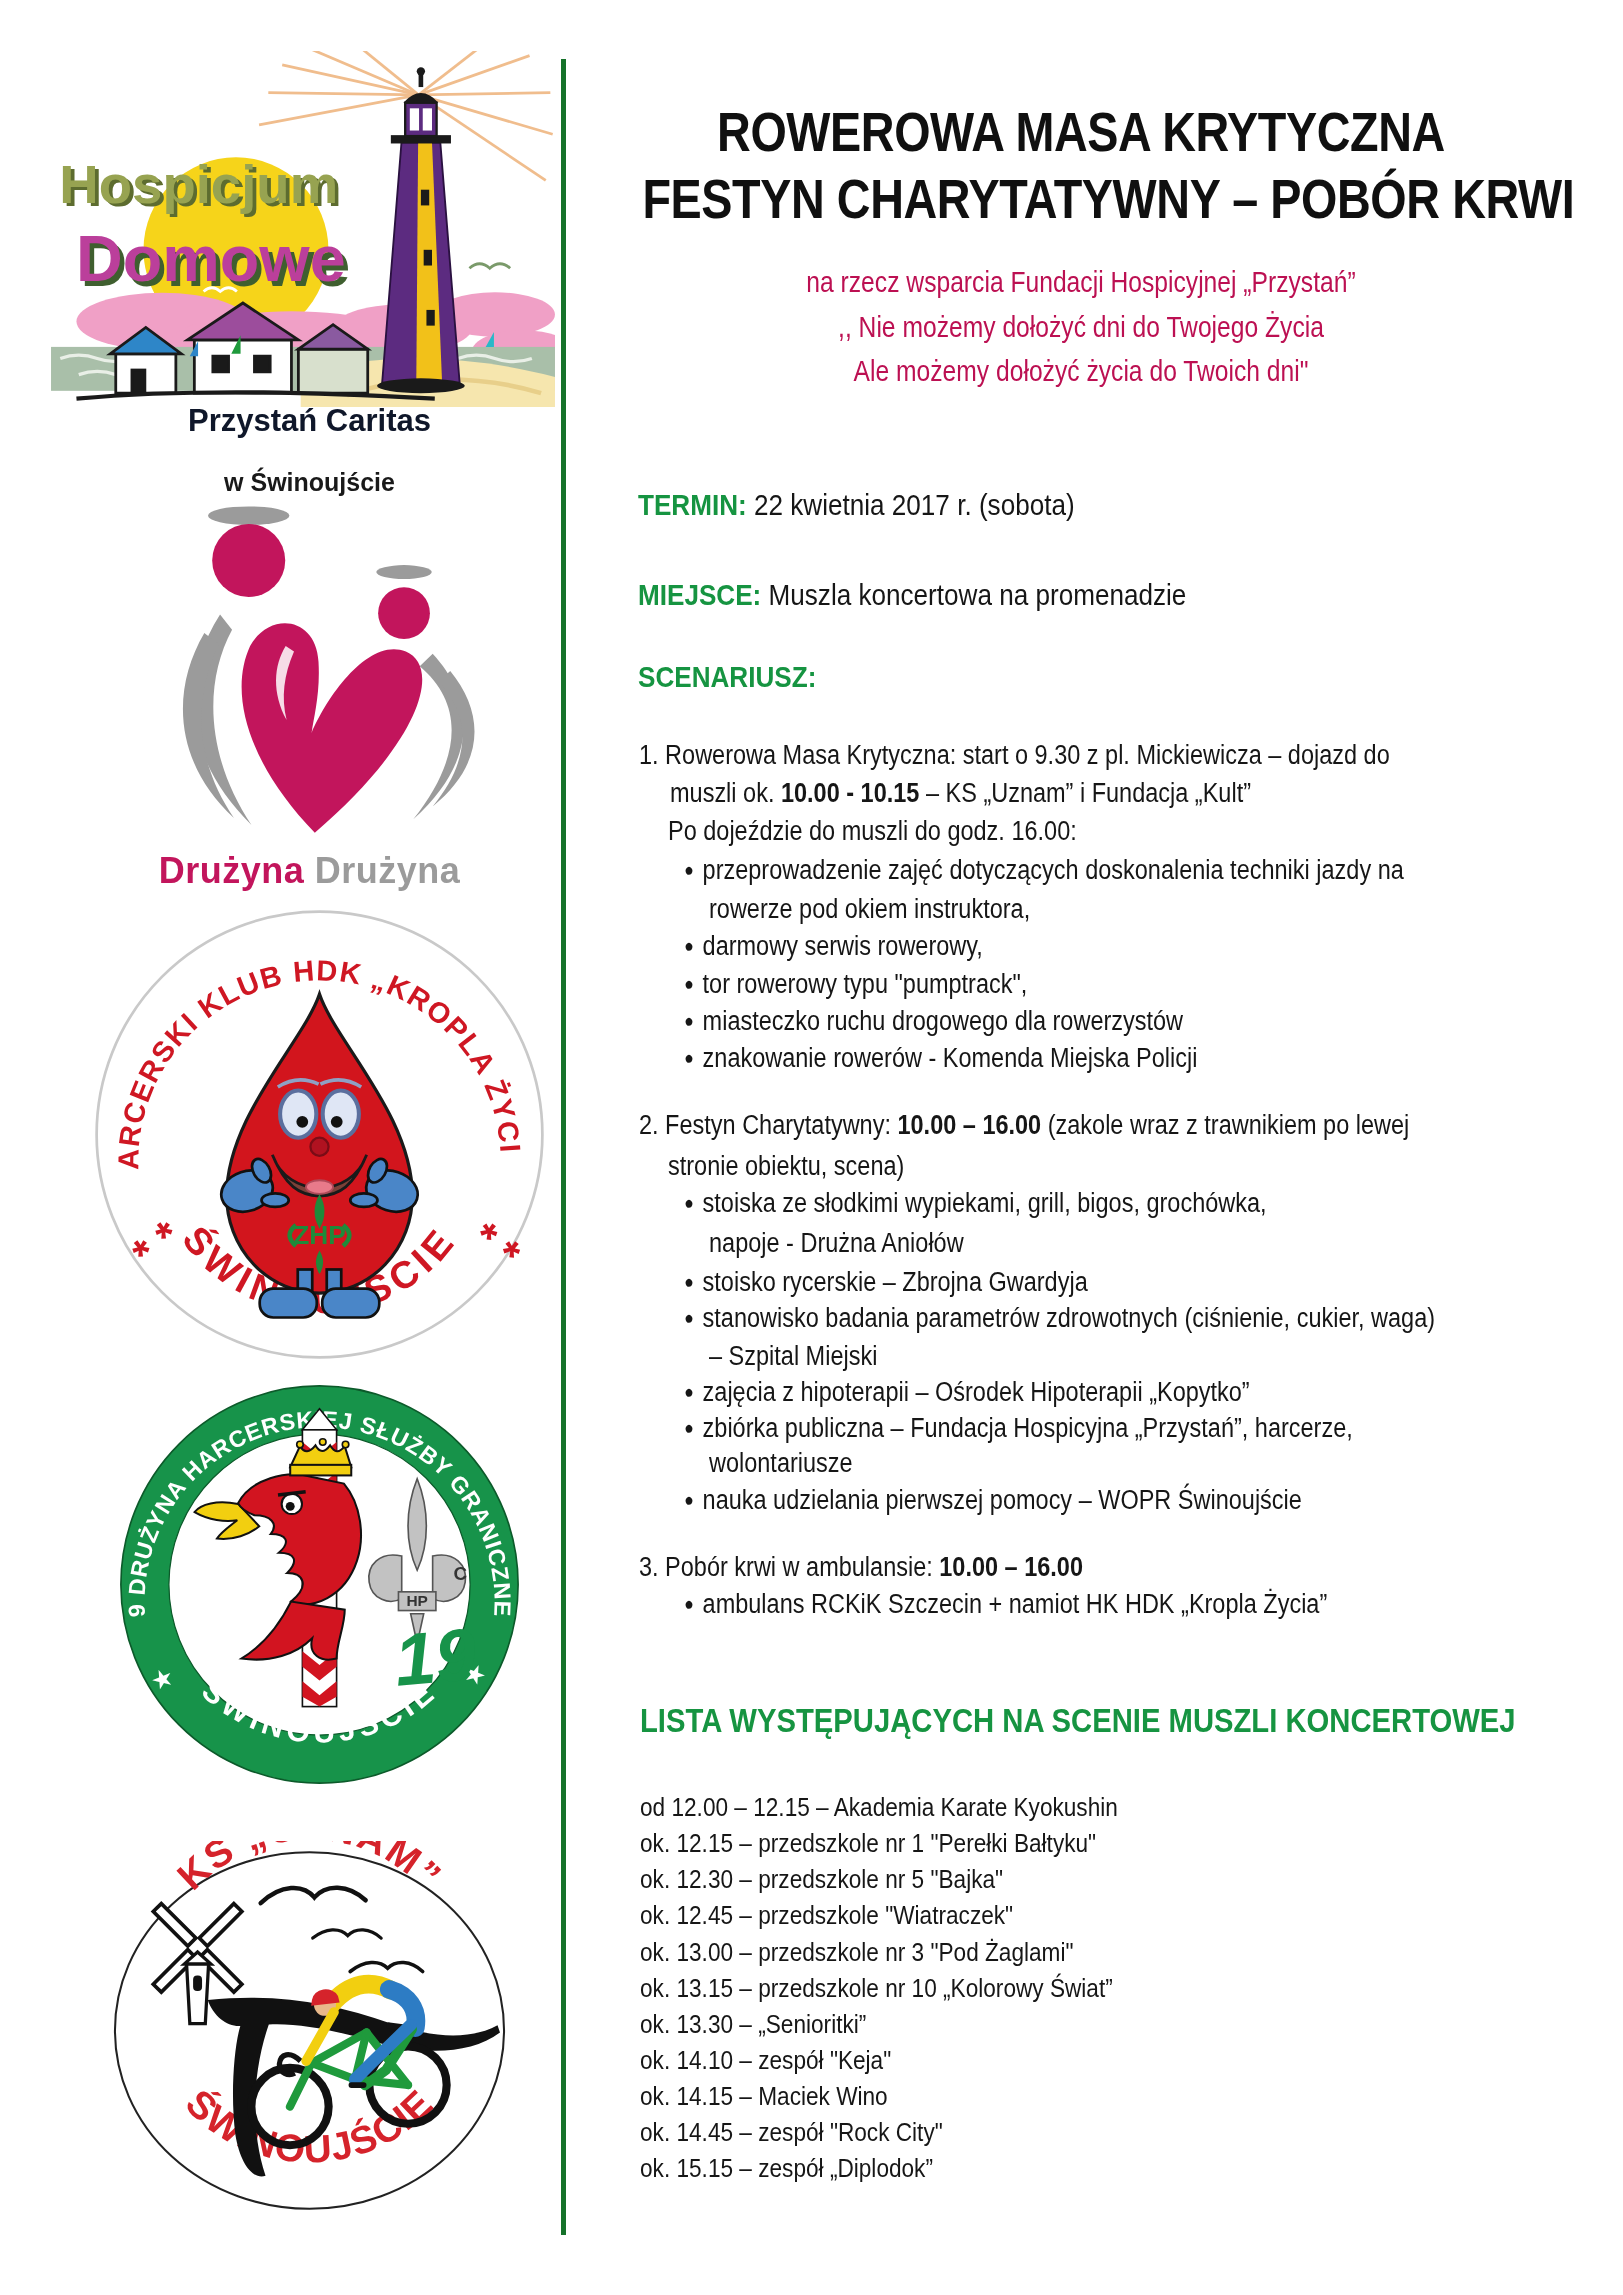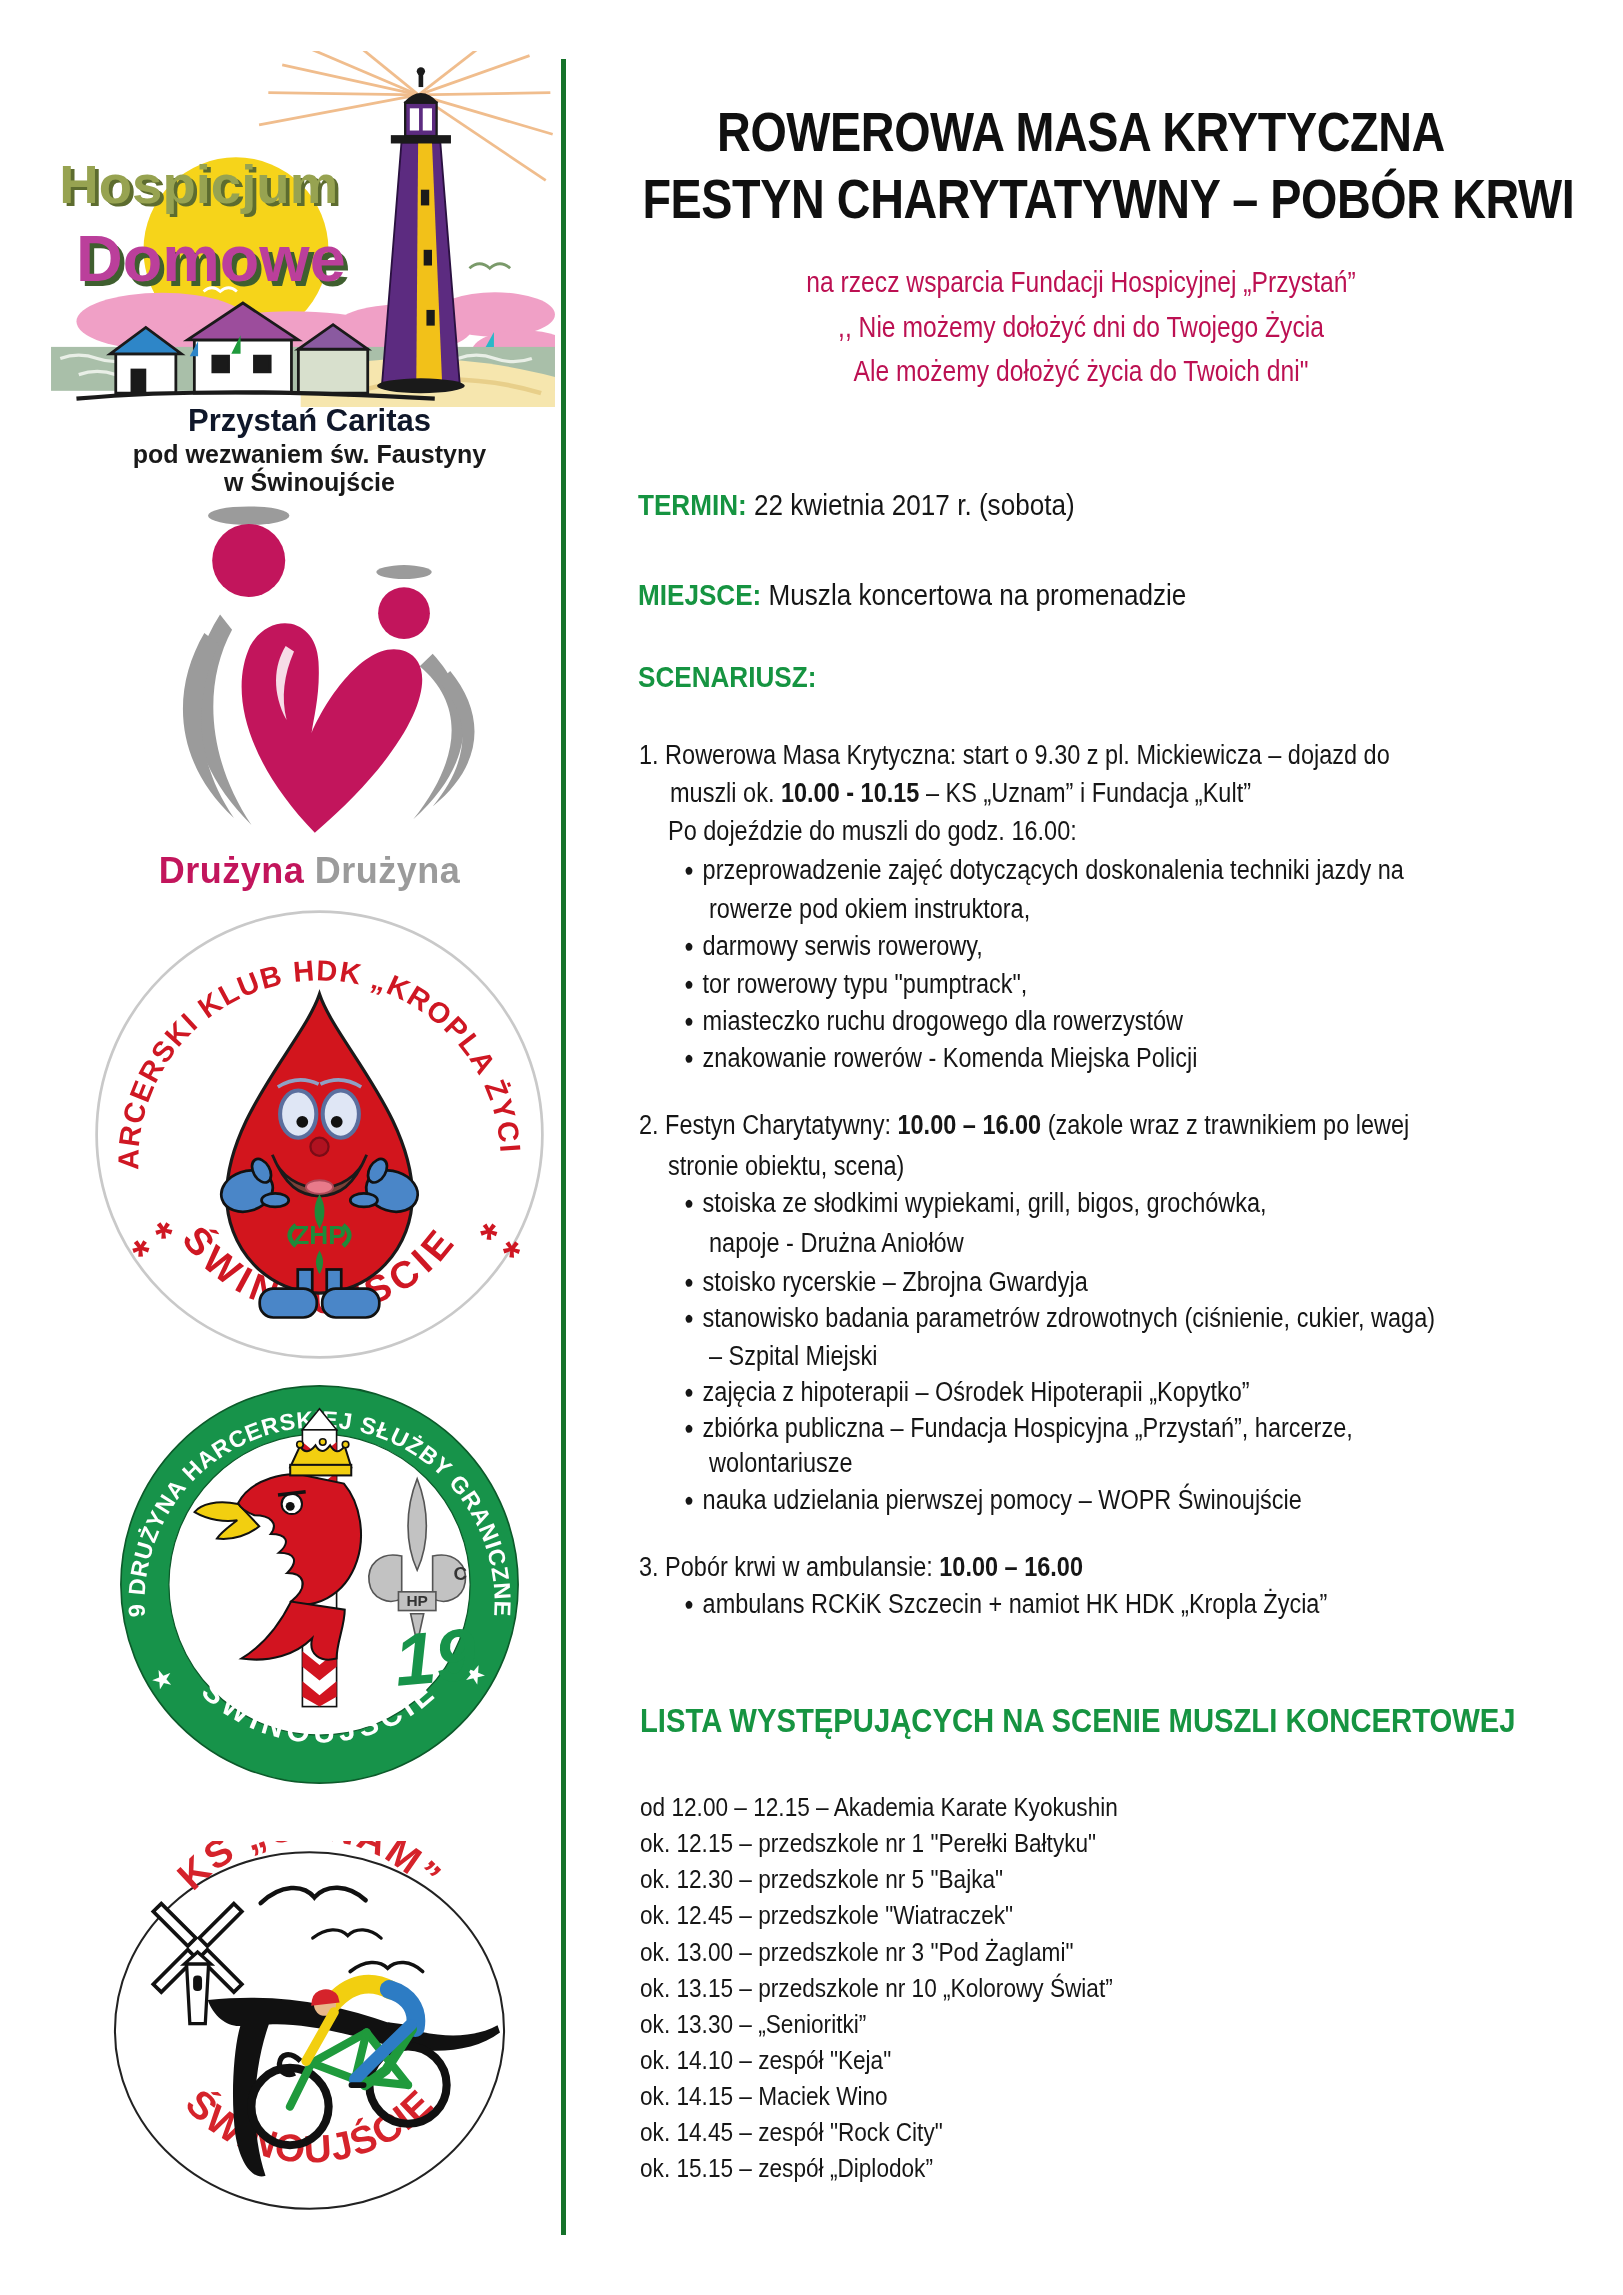--- a/index.html
+++ b/index.html
@@ -111,21 +111,20 @@
     </g>
 
     <g font-weight="bold">
       <text x="26" y="336" font-size="118" fill="#5d6c2f">Hospicjum</text>
       <text x="18" y="328" font-size="118" fill="#97a351">Hospicjum</text>
       <text x="64" y="508" font-size="140" fill="#3f5f2f">Domowe</text>
       <text x="54" y="498" font-size="140" fill="#bb3f9b">Domowe</text>
     </g>
   </svg>
   <div class="cap-red" style="top:403px;">Przystań Caritas</div>
-  <div class="cap-k" style="top:440px;">pod wezwaniem św. Faustyny</div>
   <div class="cap-k" style="top:468px;">w Świnoujście</div>
 
   <svg class="abs" style="left:109px;top:499px;" width="407" height="349" viewBox="0 0 880 755">
     <g fill="#9b9b9b">
       <path d="M240,250 C150,390 160,560 308,705 C212,562 202,402 266,283 Z"></path>
       <path d="M206,290 C130,420 145,575 270,690 C185,565 180,430 238,315 Z"></path>
       <path d="M700,335 C792,435 800,565 658,693 C762,562 770,445 672,362 Z"></path>
       <path d="M738,372 C812,462 815,572 700,665 C782,565 785,470 712,395 Z"></path>
     </g>
     <g fill="#9b9b9b">

